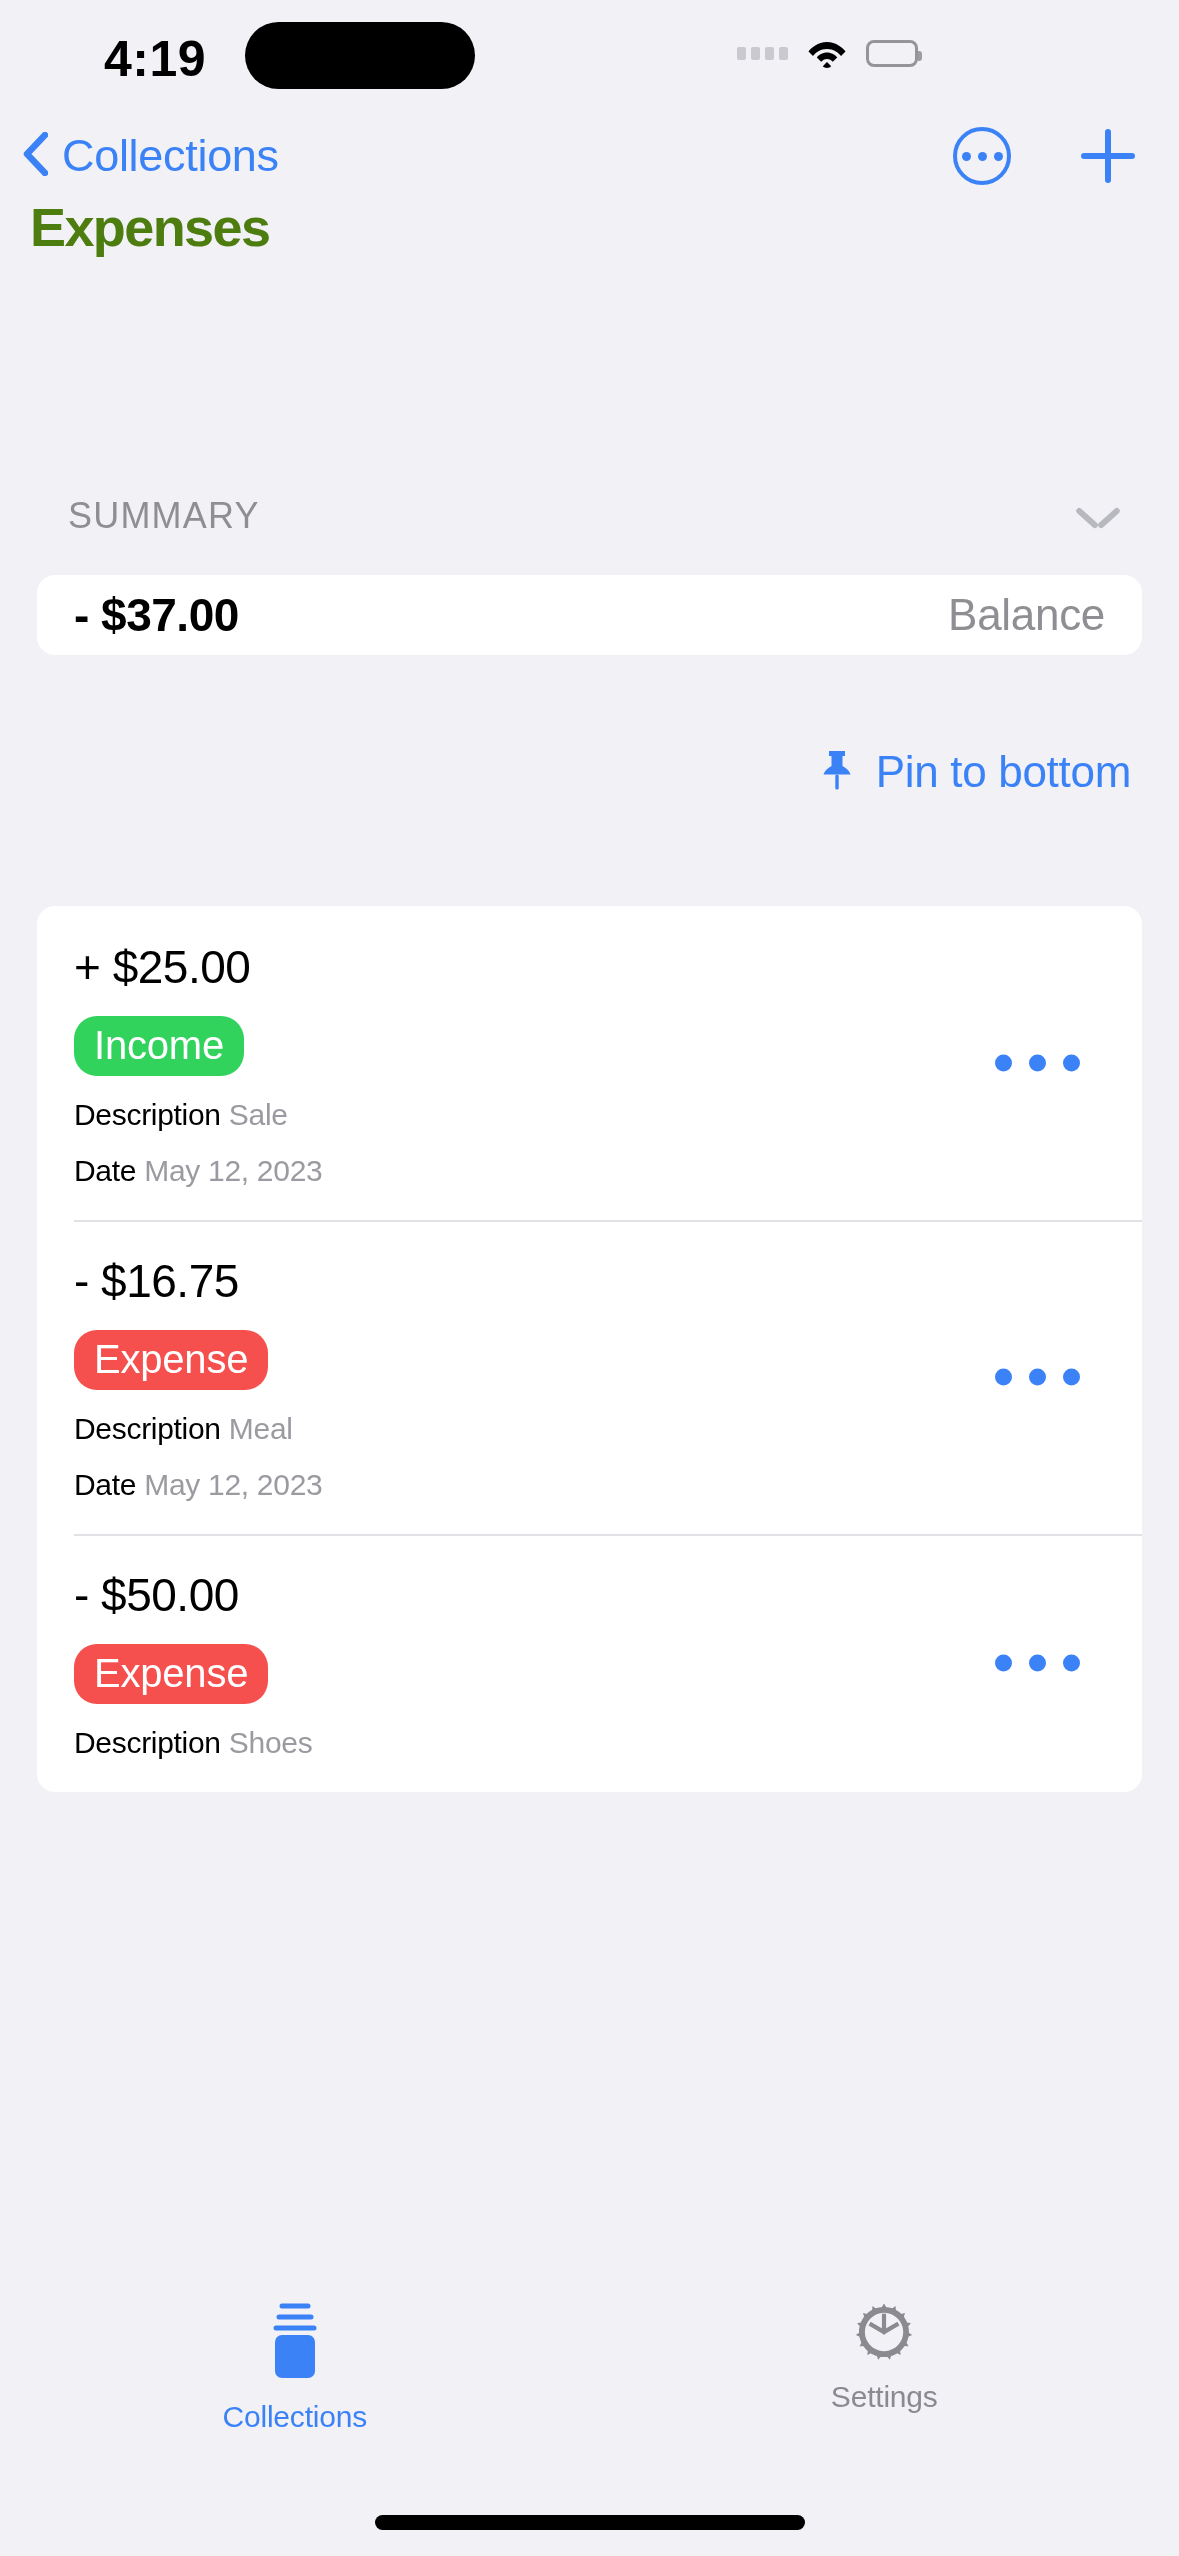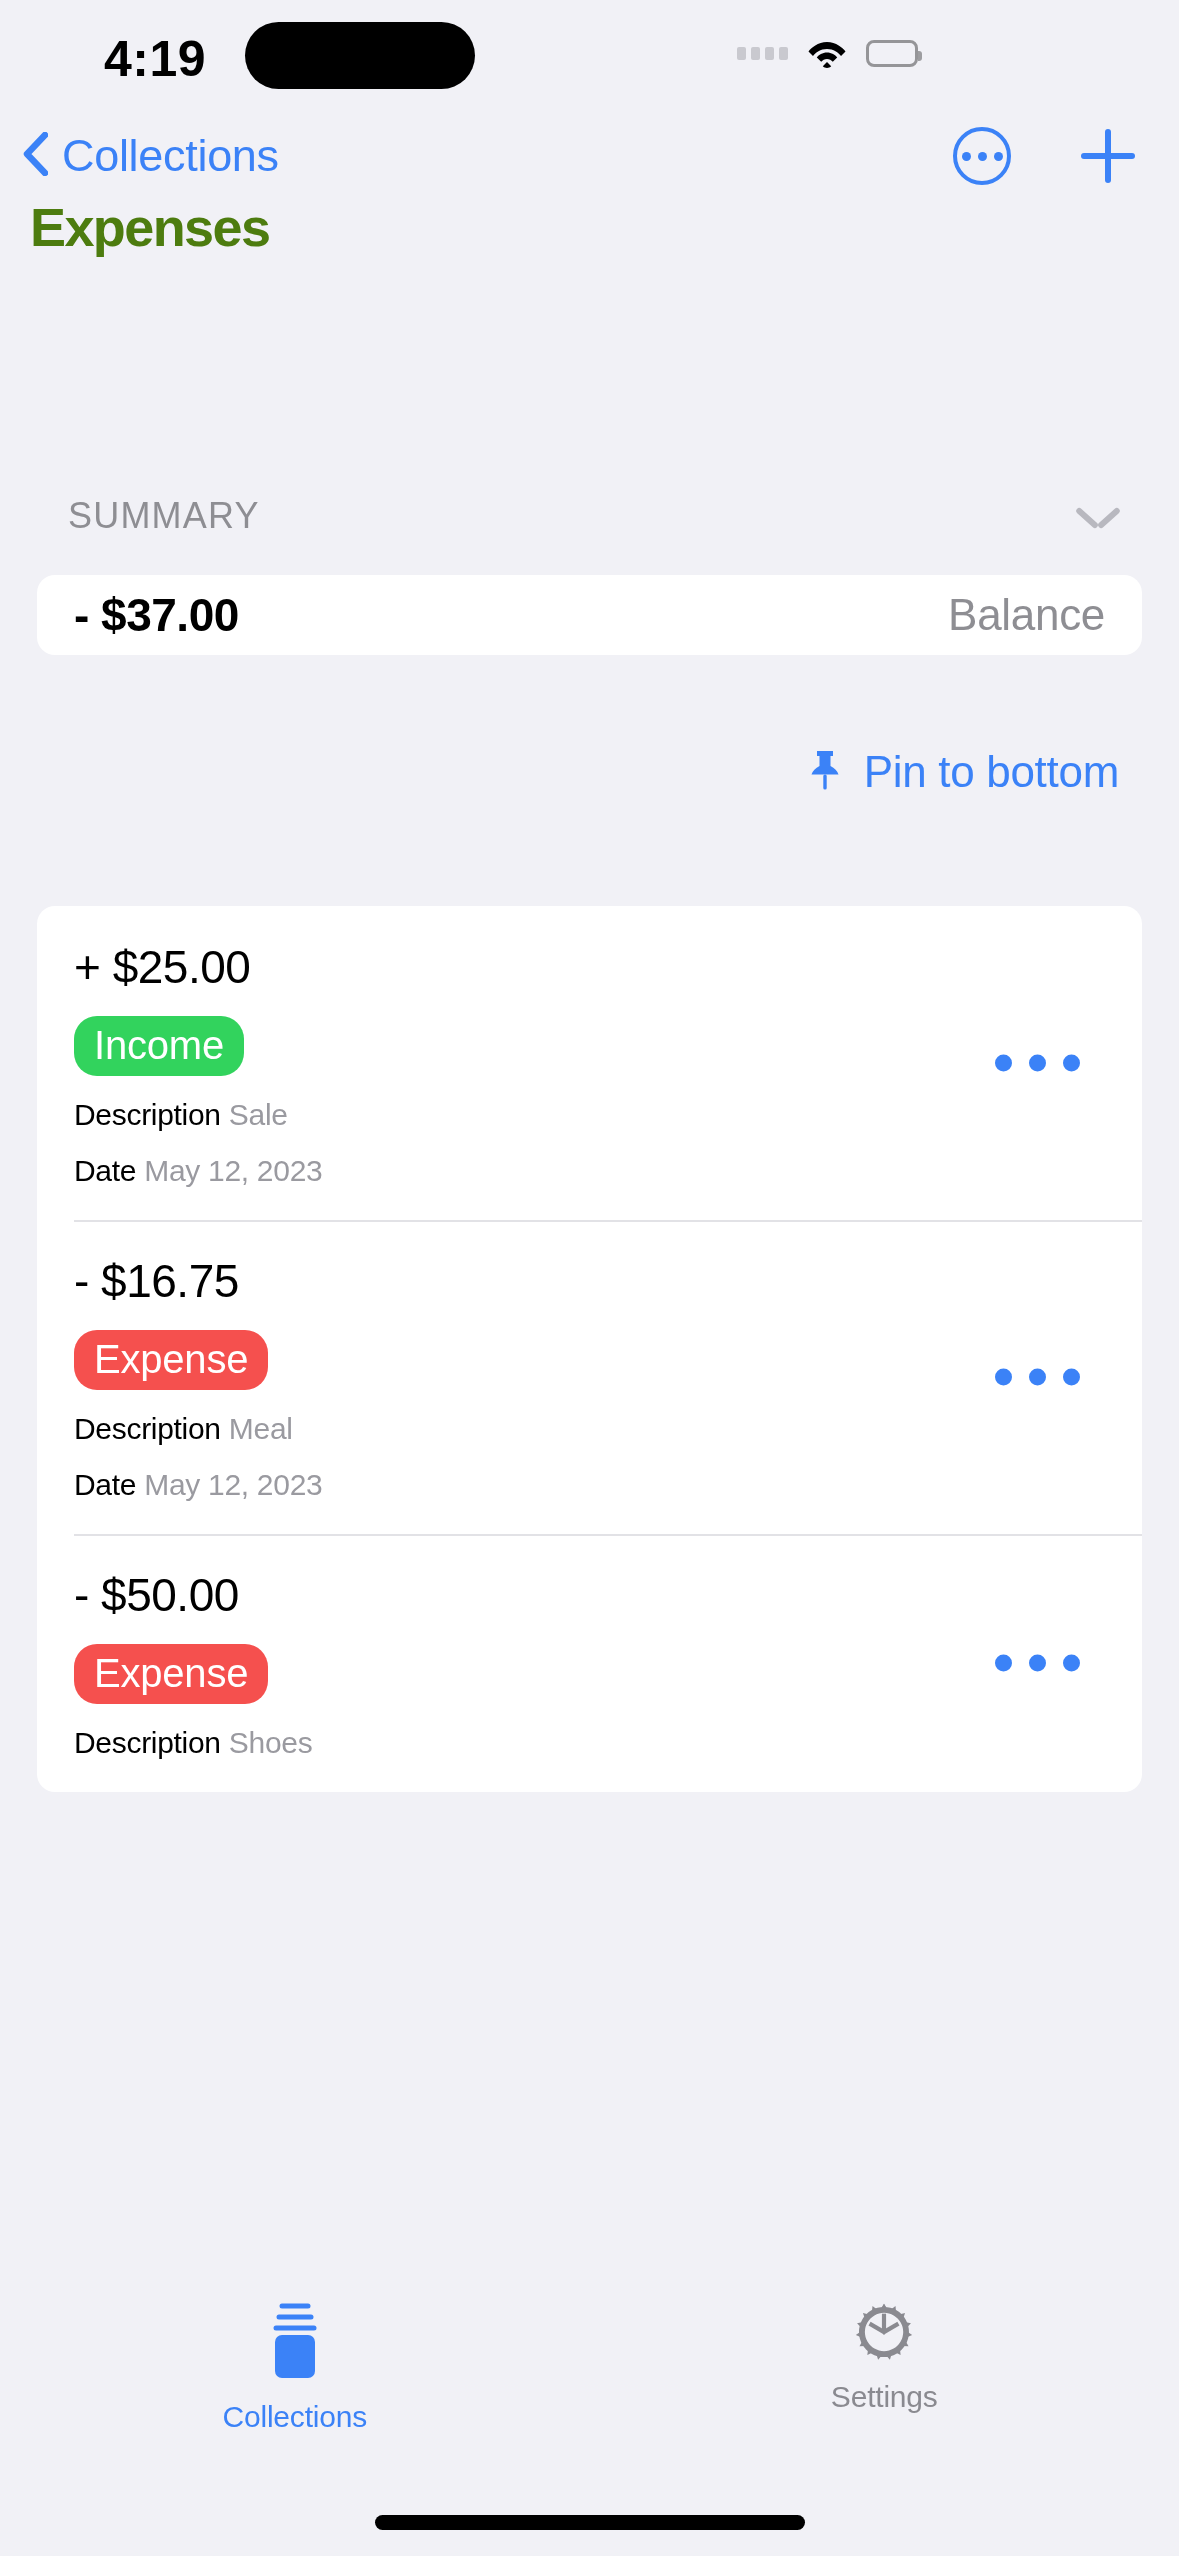--- a/index.html
+++ b/index.html
@@ -67,21 +67,21 @@
     background:#fff; border-radius:18px;
     display:flex; align-items:center; justify-content:space-between;
     padding:0 37px;
     margin-top:19px;
   }
   .balance-card .amount { font-size:46px; font-weight:700; color:#000; letter-spacing:-0.5px; }
   .balance-card .label { font-size:44px; color:#8e8e93; letter-spacing:-0.3px; }
 
   
   .pin-row {
-    position:absolute; right:60px; top:747px;
+    position:absolute; right:48px; top:747px;
     display:flex; align-items:center; gap:22px; cursor:pointer;
   }
   .pin-row .pin-label { font-size:44px; color:#3b82f7; letter-spacing:-0.3px; }
 
   
   .tx-card {
     position:absolute; left:37px; top:906px; width:1105px;
     background:#fff; border-radius:18px; overflow:hidden;
   }
   .tx-row { position:relative; padding:34px 37px 32px 37px; }

